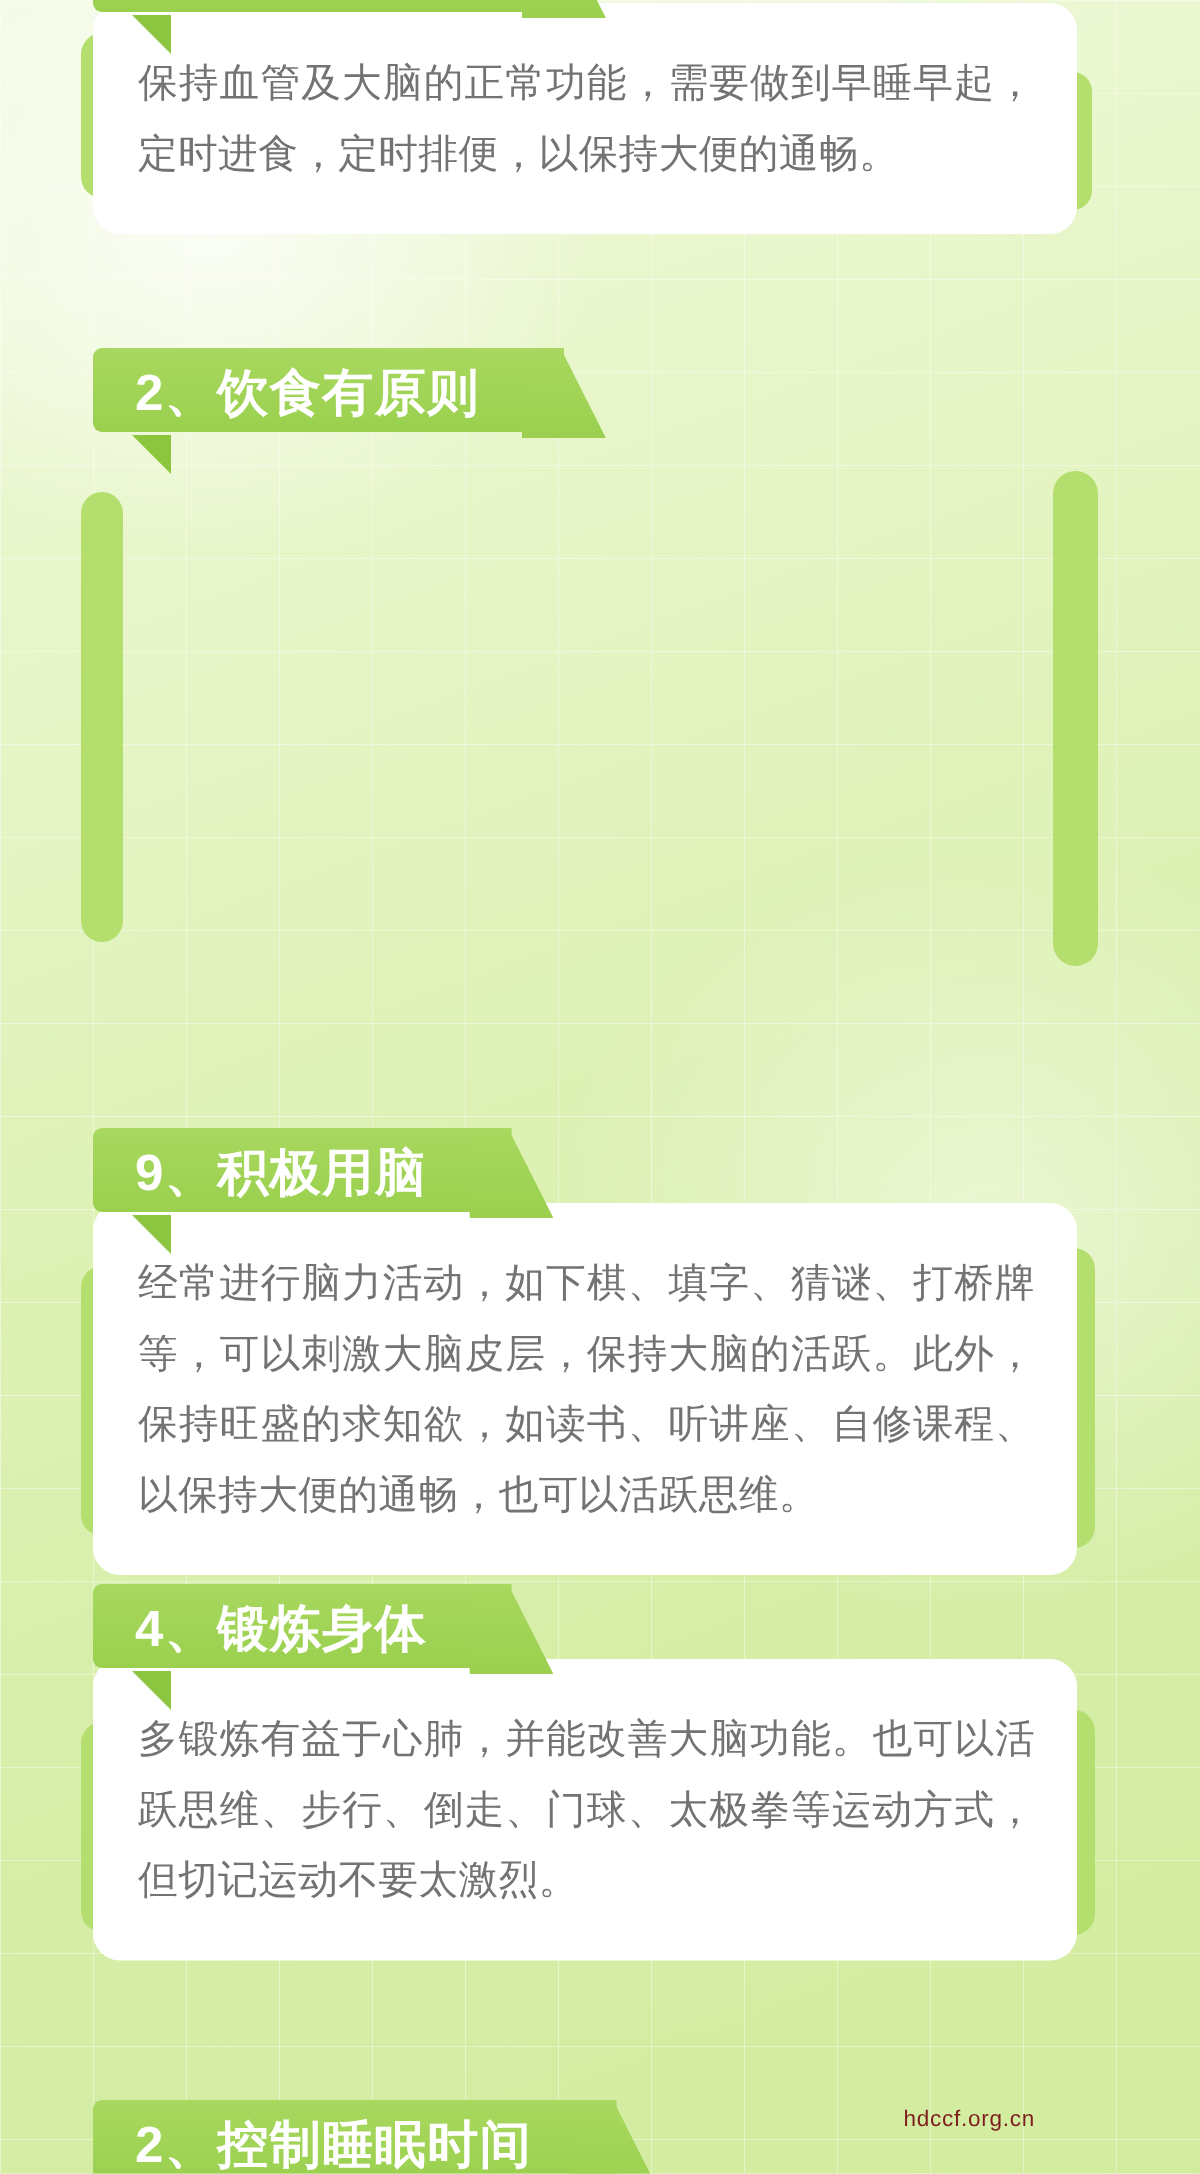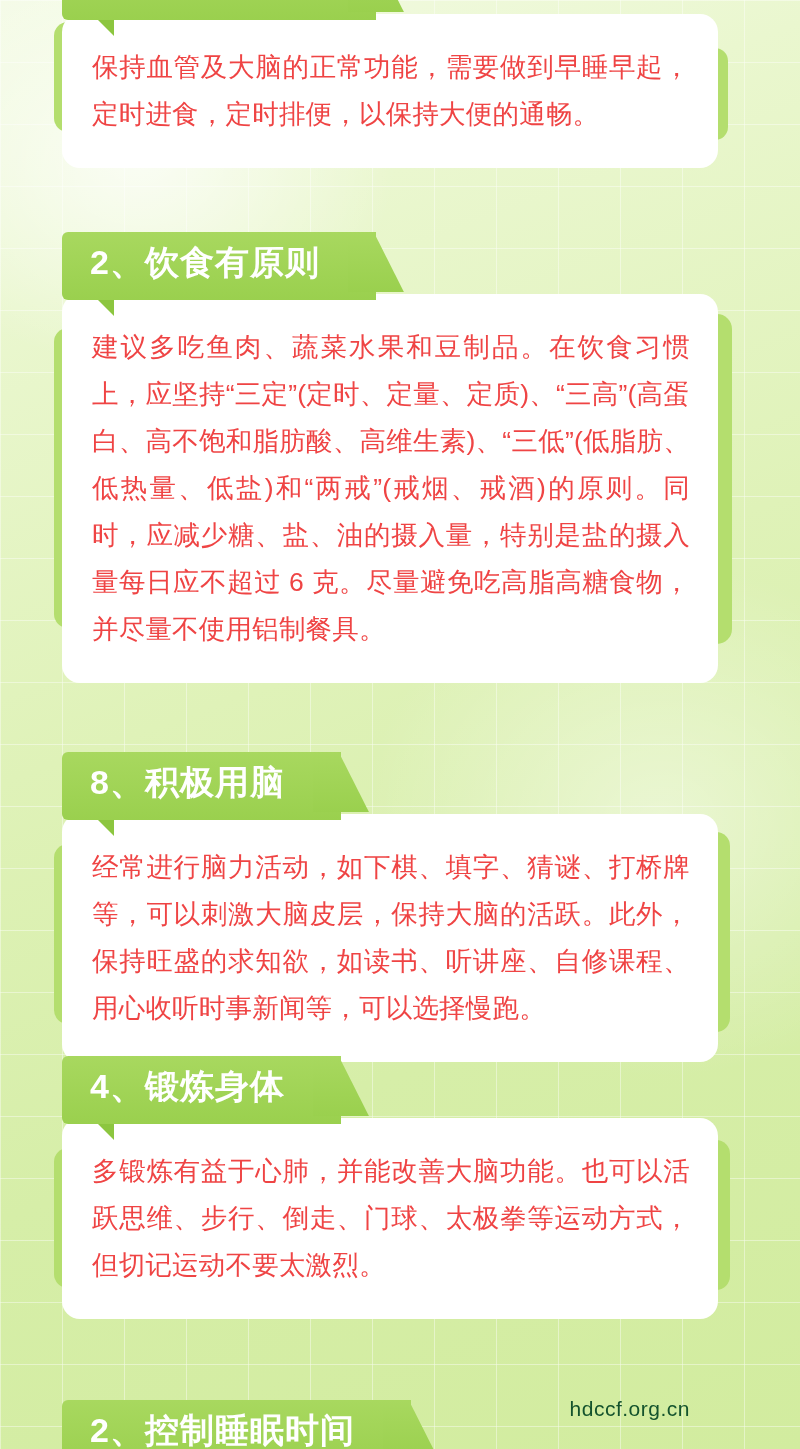--- a/index.html
+++ b/index.html
@@ -57,21 +57,21 @@
 
   .shadow-block {
     position: absolute;
     background: #b4de6e;
     border-radius: 16px;
   }
 
   .hdr {
     position: relative;
     display: inline-block;
-    height: 68px;
+    height: 56px;
     padding: 0 56px 0 28px;
     background: linear-gradient(180deg, #a8d85f 0%, #9ad04e 100%);
     border-radius: 6px 0 0 6px;
     color: #ffffff;
     box-sizing: border-box;
     z-index: 3;
   }
   .hdr::after {
     
     content: "";
@@ -110,21 +110,21 @@
     background: #ffffff;
     border-radius: 18px;
     padding: 30px 28px 30px 30px;
     box-sizing: border-box;
     margin-top: -6px;
     z-index: 1;
   }
   .body-text {
     font-size: 26.5px;
     line-height: 47px;
-    color: #ef4444;
+    color: #737373;
     text-align: justify;
     letter-spacing: 0.2px;
   }
 
   
   .corner-cut {
     position: absolute;
     right: 0;
     bottom: 0;
     width: 34px;
@@ -139,22 +139,22 @@
   #sec3 { top: 752px; }
   #sec4 { top: 1056px; }
   #sec5 { top: 1400px; }
 
   #sec1 .body-card { min-height: 140px; }
 
   .watermark {
     position: absolute;
     right: 110px;
     bottom: 28px;
-    font-size: 21px;
-    color: #14532d;
+    font-size: 15px;
+    color: #7f1d1d;
     letter-spacing: 0.5px;
   }
 </style>
 </head>
 <body>
 
 <div id="bg">
   <div id="bg-grid"></div>
   <div id="bg-soft-1"></div>
   <div id="bg-soft-2"></div>
@@ -172,35 +172,31 @@
   </div>
 </div>
 
 <div class="section" id="sec2">
   <div class="shadow-block" style="left:-8px; top:96px; width:28px; height:300px;"></div>
   <div class="shadow-block" style="right:-14px; top:82px; width:30px; height:330px;"></div>
   <div class="hdr">
     <span class="hdr-text">2、饮食有原则</span>
   </div>
   <div class="tail"></div>
-  <div class="body-card">
-    <div class="body-text">建议多吃鱼肉、蔬菜水果和豆制品。在饮食习惯上，应坚持“三定”(定时、定量、定质)、“三高”(高蛋白、高不饱和脂肪酸、高维生素)、“三低”(低脂肪、低热量、低盐)和“两戒”(戒烟、戒酒)的原则。同时，应减少糖、盐、油的摄入量，特别是盐的摄入量每日应不超过 6 克。尽量避免吃高脂高糖食物，并尽量不使用铝制餐具。</div>
-    <div class="corner-cut"></div>
-  </div>
 </div>
 
 <div class="section" id="sec3">
   <div class="shadow-block" style="left:-8px; top:92px; width:28px; height:180px;"></div>
   <div class="shadow-block" style="right:-12px; top:80px; width:28px; height:200px;"></div>
   <div class="hdr">
-    <span class="hdr-text">8、积极用脑</span>
+    <span class="hdr-text">9、积极用脑</span>
   </div>
   <div class="tail"></div>
   <div class="body-card">
-    <div class="body-text">经常进行脑力活动，如下棋、填字、猜谜、打桥牌等，可以刺激大脑皮层，保持大脑的活跃。此外，保持旺盛的求知欲，如读书、听讲座、自修课程、用心收听时事新闻等，可以选择慢跑。</div>
+    <div class="body-text">经常进行脑力活动，如下棋、填字、猜谜、打桥牌等，可以刺激大脑皮层，保持大脑的活跃。此外，保持旺盛的求知欲，如读书、听讲座、自修课程、以保持大便的通畅，也可以活跃思维。</div>
   </div>
 </div>
 
 <div class="section" id="sec4">
   <div class="shadow-block" style="left:-8px; top:92px; width:28px; height:140px;"></div>
   <div class="shadow-block" style="right:-12px; top:84px; width:28px; height:150px;"></div>
   <div class="hdr">
     <span class="hdr-text">4、锻炼身体</span>
   </div>
   <div class="tail"></div>

